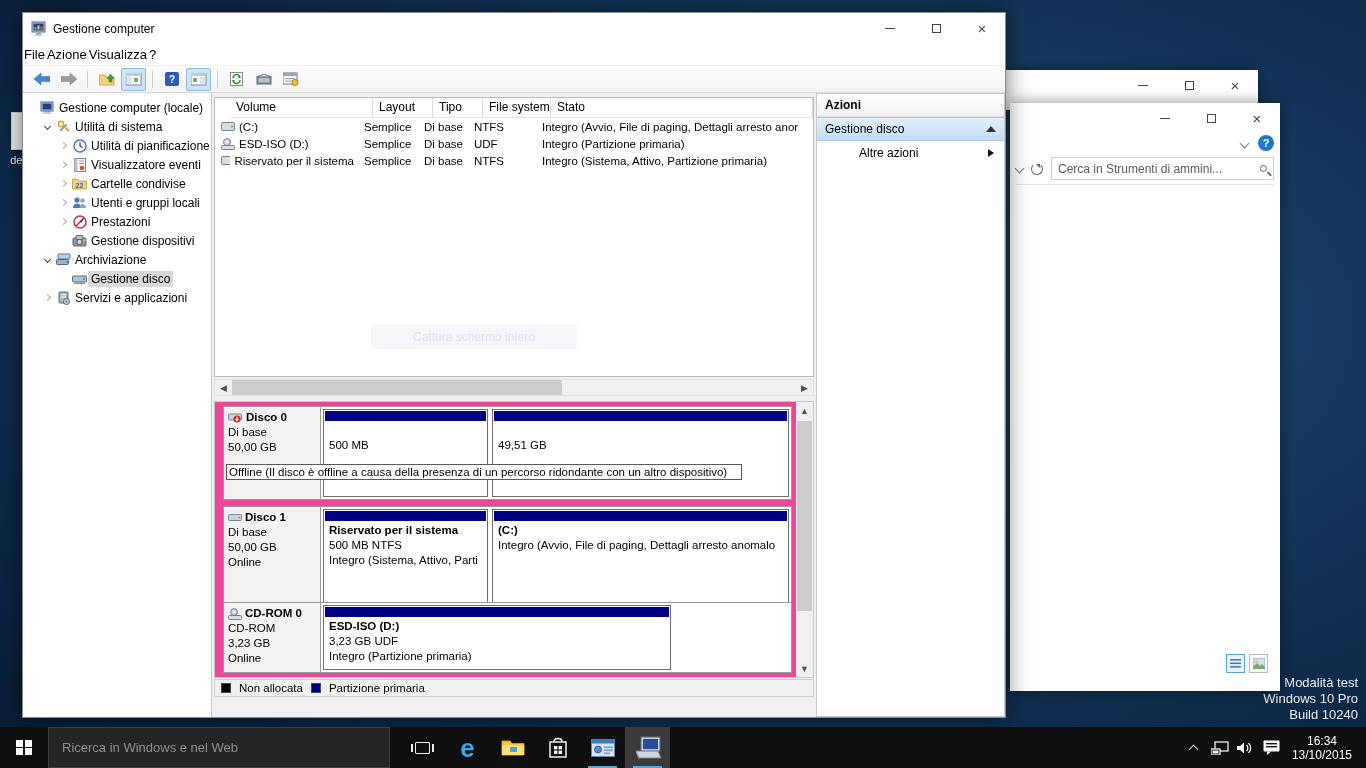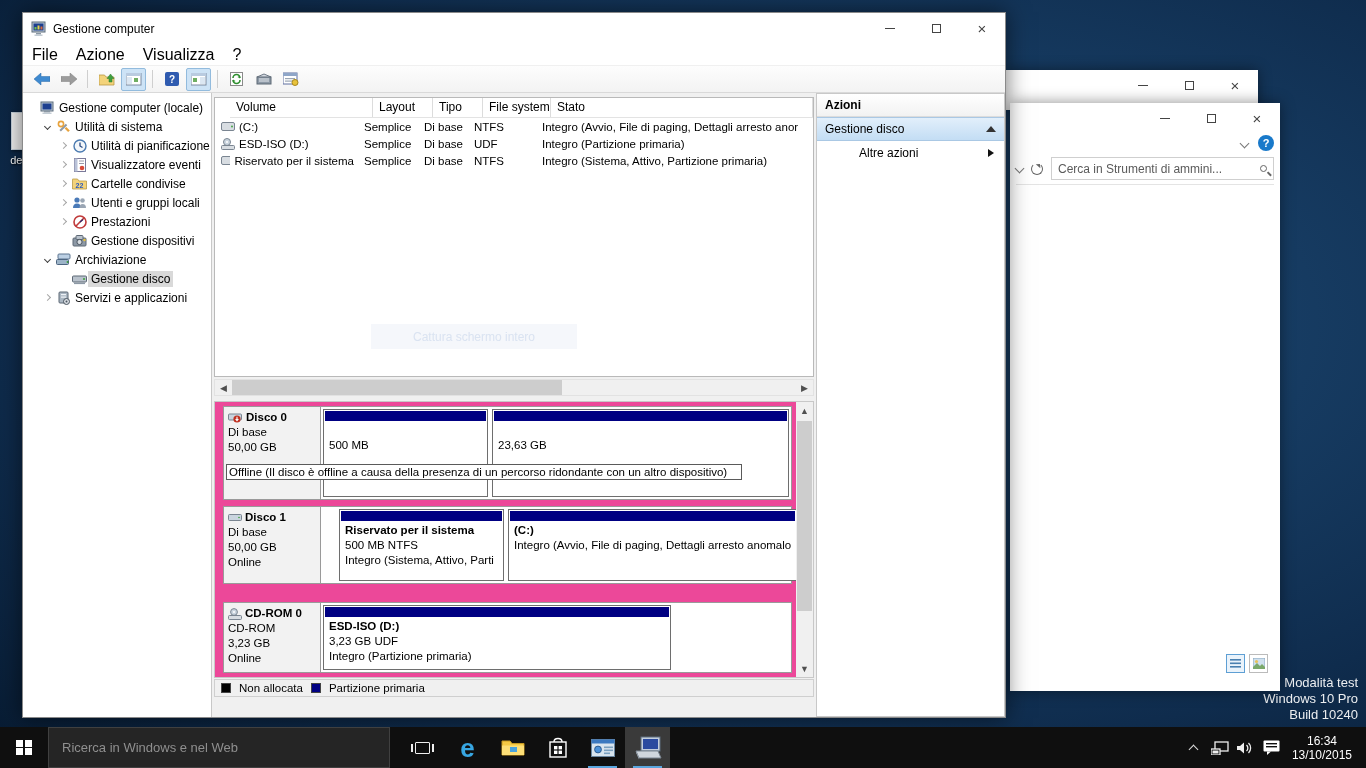--- a/index.html
+++ b/index.html
@@ -39,21 +39,21 @@
   .viewbtn { width:19px; height:19px; border:1px solid #bbb; background:#fff; display:flex; align-items:center; justify-content:center; }
   .viewbtn.sel { border-color:#5e9fd4; background:#eaf3fb; }
 
   
   .mainwin { position:absolute; left:22px; top:12px; width:984px; height:706px; background:#f0f0f0; border:1px solid #8a8a8a; box-shadow:0 0 22px rgba(0,0,0,.55); }
   .titlebar { height:31px; background:#fff; display:flex; align-items:center; padding-left:8px; }
   .titlebar .ttext { margin-left:6px; font-size:12px; }
   .titlebar .capbtn { height:31px; }
   .titlebar .capbtns { position:static; margin-left:auto; }
   .menubar { height:22px; background:#fff; display:flex; align-items:center; border-bottom:1px solid #f0f0f0; }
-  .menuitem { padding:0 9px; font-size:16px; }
+  .menuitem { padding:0 1px; font-size:13px; }
   .toolbar { height:27px; background:linear-gradient(#fdfdfd,#f3f3f3); border-bottom:1px solid #d9d9d9; display:flex; align-items:center; padding-left:6px; gap:2px; }
   .tbtn { width:25px; height:23px; display:flex; align-items:center; justify-content:center; border:1px solid transparent; border-radius:2px; }
   .tbtn.toggled { background:#cde3f6; border-color:#92bbdd; }
   .tsep { width:1px; height:18px; background:#cfcfcf; margin:0 4px; }
 
   .content { position:relative; height:624px; background:#f0f0f0; }
 
   
   .treepane { position:absolute; left:0; top:0; bottom:0; width:189px; background:#fff; border-right:1px solid #c8c8c8; padding-top:5px; overflow:hidden; }
   .titem { display:flex; align-items:center; height:19px; font-size:12px; white-space:nowrap; }
@@ -529,28 +529,28 @@
                 <div class="pstrip" style="background:#000082;"></div>
                 <div class="pbody">
                     <div class="ptitle"></div>
                     <div>500 MB</div>
                   </div>
               </div>
               <div class="dpart" style="flex:1;">
                 <div class="pstrip" style="background:#000082;"></div>
                 <div class="pbody">
                     <div class="ptitle"></div>
-                    <div>23,63 GB</div>
+                    <div>49,51 GB</div>
                   </div>
               </div>
             </div>
             <div class="offline-tip">Offline (Il disco è offline a causa della presenza di un percorso ridondante con un altro dispositivo)</div>
           </div>
 
-          <div class="dblock" style="top:104px; height:78px;gap:16px;">
+          <div class="dblock" style="top:104px; height:100px;">
             <div class="dinfo">
               <div class="dname">
                   <svg width="15" height="10">
                     <rect x="0.5" y="1.5" width="13" height="6" rx="1" fill="#c9d4de" stroke="#7a8591"></rect>
                     <circle cx="11" cy="4.5" r="0.8" fill="#3a9f3a"></circle>
                   </svg>
                   <span>Disco 1</span>
                 </div>
               <div>Di base</div>
               <div>50,00 GB</div>

